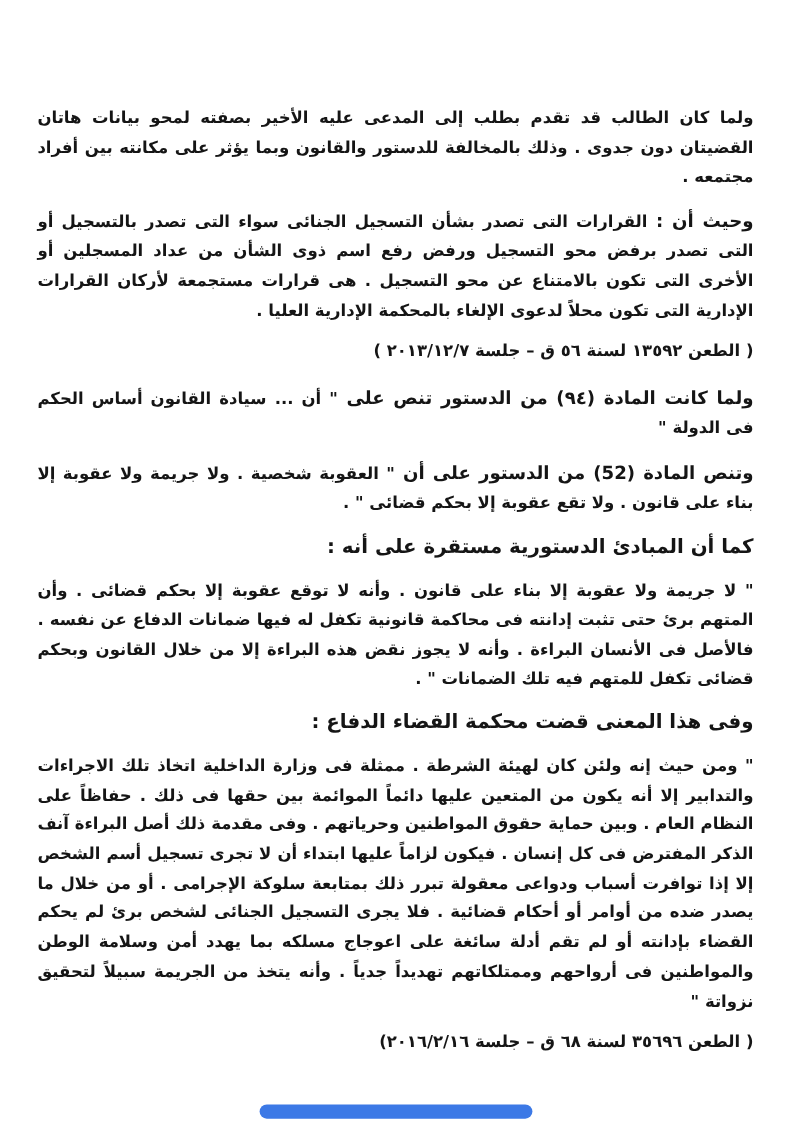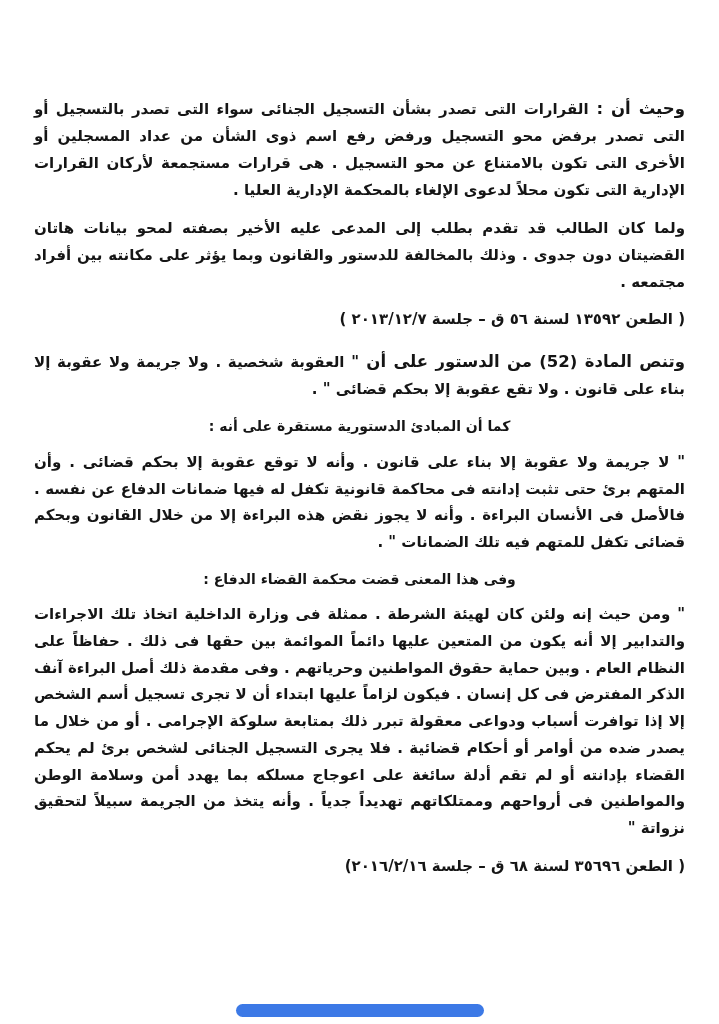--- a/index.html
+++ b/index.html
@@ -25,23 +25,23 @@
     font-size: 15px;
     line-height: 1.78;
     text-align: justify;
     text-justify: inter-word;
   }
   .lead {
     font-size: 16.5px;
   }
   .heading {
     margin: 2px 0 10px 0;
-    font-size: 14px;
+    font-size: 18px;
     line-height: 1.7;
-    text-align: center;
+    text-align: right;
   }
   .citation {
     margin: 0 0 14px 0;
     font-size: 15px;
     line-height: 1.7;
     text-align: right;
     font-weight: 700;
   }
   .scroll-thumb {
     position: absolute;
@@ -52,26 +52,27 @@
     height: 13px;
     border-radius: 7px;
     background: #3c79e6;
   }
 </style>
 </head>
 <body>
 
 <div class="page">
 
+  <p class="para"><span>ولما كان الطالب قد تقدم بطلب إلى المدعى عليه الأخير بصفته لمحو بيانات هاتان القضيتان دون جدوى . وذلك بالمخالفة للدستور والقانون وبما يؤثر على مكانته بين أفراد مجتمعه .</span></p>
+
   <p class="para"><span class="lead">وحيث أن : </span><span> القرارات التى تصدر بشأن التسجيل الجنائى سواء التى تصدر بالتسجيل أو التى تصدر برفض محو التسجيل ورفض رفع اسم ذوى الشأن من عداد المسجلين أو الأخرى التى تكون بالامتناع عن محو التسجيل . هى قرارات مستجمعة لأركان القرارات الإدارية التى تكون محلاً لدعوى الإلغاء بالمحكمة الإدارية العليا .</span></p>
-
-  <p class="para"><span>ولما كان الطالب قد تقدم بطلب إلى المدعى عليه الأخير بصفته لمحو بيانات هاتان القضيتان دون جدوى . وذلك بالمخالفة للدستور والقانون وبما يؤثر على مكانته بين أفراد مجتمعه .</span></p>
 
   <p class="citation">( الطعن ١٣٥٩٢ لسنة ٥٦ ق – جلسة ٢٠١٣/١٢/٧ )</p>
 
+  <p class="para"><span class="lead">ولما كانت المادة (٩٤) من الدستور تنص على </span><span>" أن ... سيادة القانون أساس الحكم فى الدولة "</span></p>
 
   <p class="para"><span class="lead">وتنص المادة (52) من الدستور على أن </span><span>" العقوبة شخصية . ولا جريمة ولا عقوبة إلا بناء على قانون . ولا تقع عقوبة إلا بحكم قضائى " .</span></p>
 
 
   <p class="heading">كما أن المبادئ الدستورية مستقرة على أنه :</p>
 
   <p class="para"><span>" لا جريمة ولا عقوبة إلا بناء على قانون . وأنه لا توقع عقوبة إلا بحكم قضائى . وأن المتهم برئ حتى تثبت إدانته فى محاكمة قانونية تكفل له فيها ضمانات الدفاع عن نفسه . فالأصل فى الأنسان البراءة . وأنه لا يجوز نقض هذه البراءة إلا من خلال القانون وبحكم قضائى تكفل للمتهم فيه تلك الضمانات " .</span></p>
 
   <p class="heading">وفى هذا المعنى قضت محكمة القضاء الدفاع :</p>
 

